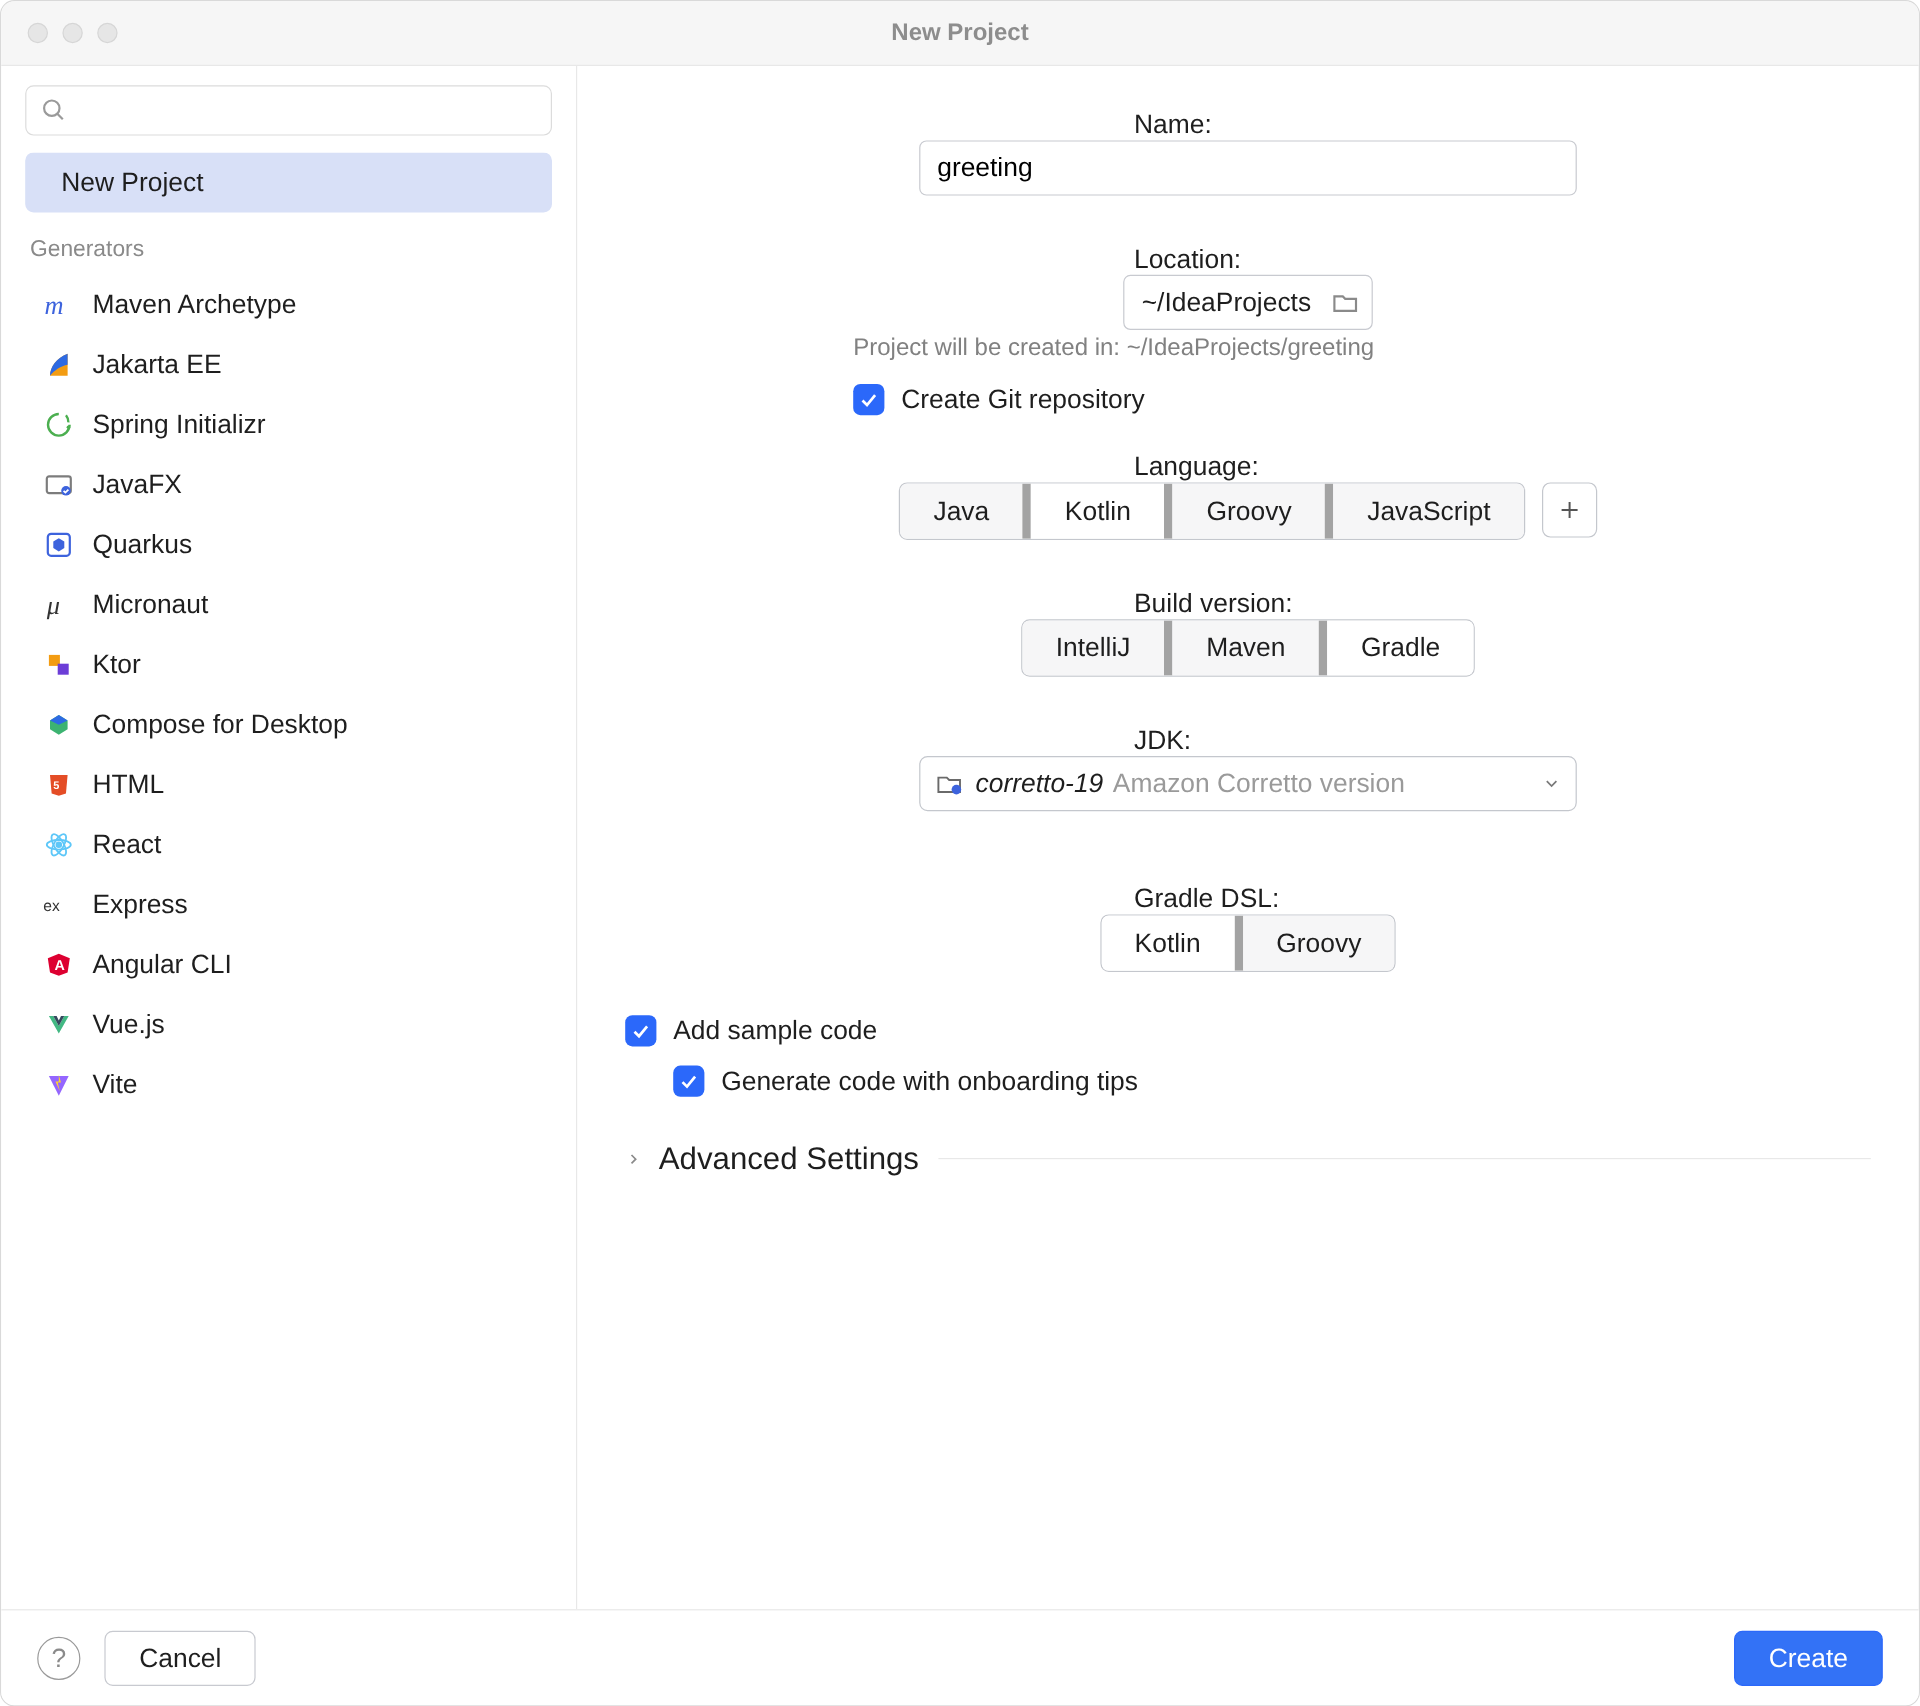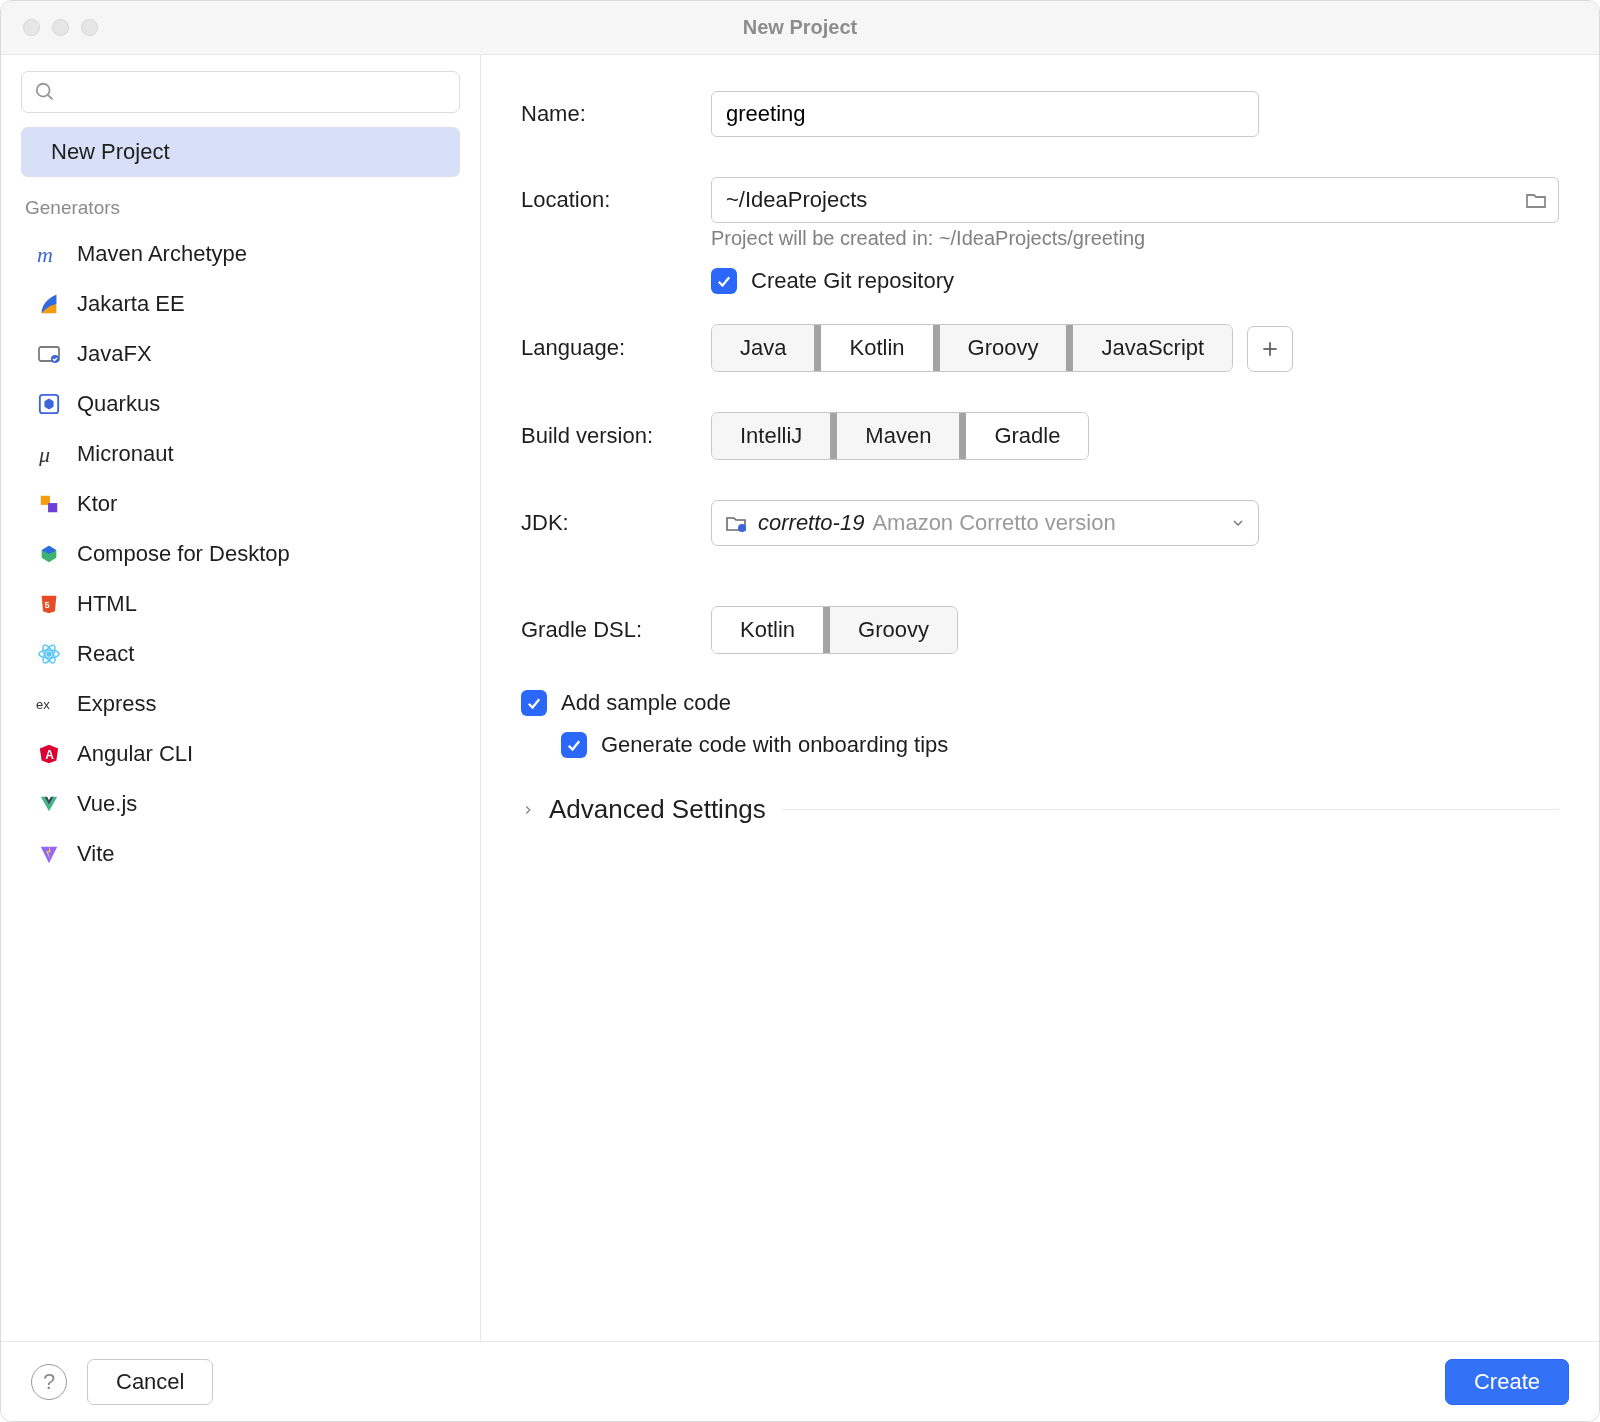--- a/index.html
+++ b/index.html
@@ -13,23 +13,23 @@
   .sidebar { width: 480px; border-right: 1px solid #e8e8e8; background: #fff; display: flex; flex-direction: column; padding: 10px 0 0 0; }
   .search { margin: 6px 20px 14px 20px; height: 42px; border: 1px solid #dcdcdc; border-radius: 7px; display: flex; align-items: center; padding: 0 12px; }
   .search svg { width: 22px; height: 22px; stroke: #9a9a9a; }
   .sidebar-scroll { overflow-y: auto; padding: 0 20px; }
   .side-item { display: flex; align-items: center; height: 50px; padding: 0 14px; border-radius: 7px; font-size: 22px; cursor: default; }
   .side-item.selected { background: #d8e0f7; }
   .side-item .icon { width: 28px; display: flex; justify-content: center; margin-right: 14px; }
   .side-item.tight { padding-left: 30px; }
   .section-label { font-size: 19px; color: #8a8a8a; padding: 20px 4px 10px 4px; }
   .main { flex: 1; padding: 36px 40px 20px 40px; overflow-y: auto; }
-  .row { display: flex; align-items: center; margin-bottom: 22px; }
+  .row { display: flex; align-items: center; margin-bottom: 22px; flex-direction: column; }
   .row-label { width: 190px; font-size: 22px; }
-  .row-content { flex: 1; display: flex; align-items: flex-end; flex-wrap: wrap; }
+  .row-content { flex: 1; display: flex; align-items: flex-start; flex-wrap: wrap; }
   input[type=text] { font-family: inherit; font-size: 22px; padding: 0 14px; height: 46px; border: 1px solid #c8cad0; border-radius: 6px; }
   .name-input { width: 548px; }
   .location-input { flex: 1; position: relative; height: 46px; border: 1px solid #c8cad0; border-radius: 6px; display: flex; align-items: center; padding: 0 50px 0 14px; font-size: 22px; }
   .location-input .folder-btn { position: absolute; right: 10px; top: 50%; transform: translateY(-50%); }
   .hint { font-size: 20px; color: #818181; margin: -10px 0 18px 190px; }
   .chk-row { display: flex; align-items: center; margin: 4px 0 30px 190px; font-size: 22px; }
   .chk-row2 { margin-left: 0; margin-bottom: 16px; margin-top: -4px; }
   .chk-row3 { margin-left: 40px; margin-bottom: 28px; }
   .checkbox { width: 26px; height: 26px; border-radius: 6px; margin-right: 14px; display: flex; align-items: center; justify-content: center; flex-shrink: 0; background: #2b68fa; }
   .checkbox svg { width: 18px; height: 18px; stroke: #fff; stroke-width: 3; fill: none; }
@@ -96,20 +96,31 @@
           <span class="icon">
               <svg width="22" height="22" viewBox="0 0 24 24">
                 <path d="M4 22 C4 14 10 6 20 2 L20 22 Z" fill="#f39c12"></path>
                 <path d="M4 22 C4 14 10 6 20 2 L20 12 C14 13 8 17 4 22 Z" fill="#2d6ae3"></path>
               </svg>
             </span>
           <span>Jakarta EE</span>
         </div>
         <div class="side-item">
           <span class="icon">
+              <svg width="24" height="24" viewBox="0 0 24 24" fill="none" stroke="#4caf50" stroke-width="2">
+                <path d="M12 3 A9 9 0 1 0 21 12"></path>
+                <path d="M12 3 L12 0 M21 12 L24 12" stroke="none"></path>
+                <path d="M18 4 A9 9 0 0 1 20 10"></path>
+                <circle cx="20" cy="14" r="1.5" fill="#4caf50" stroke="none"></circle>
+              </svg>
+            </span>
+          <span>Spring Initializr</span>
+        </div>
+        <div class="side-item">
+          <span class="icon">
               <svg width="24" height="24" viewBox="0 0 24 24" fill="none" stroke="#7c7c7c" stroke-width="1.8">
                 <rect x="2" y="5" width="20" height="14" rx="2"></rect>
                 <circle cx="18" cy="17" r="4" fill="#3d63dd" stroke="none"></circle>
                 <path d="M16 17 L17.5 18.5 L20 16" stroke="#fff" stroke-width="1.5"></path>
               </svg>
             </span>
           <span>JavaFX</span>
         </div>
         <div class="side-item">
           <span class="icon">

